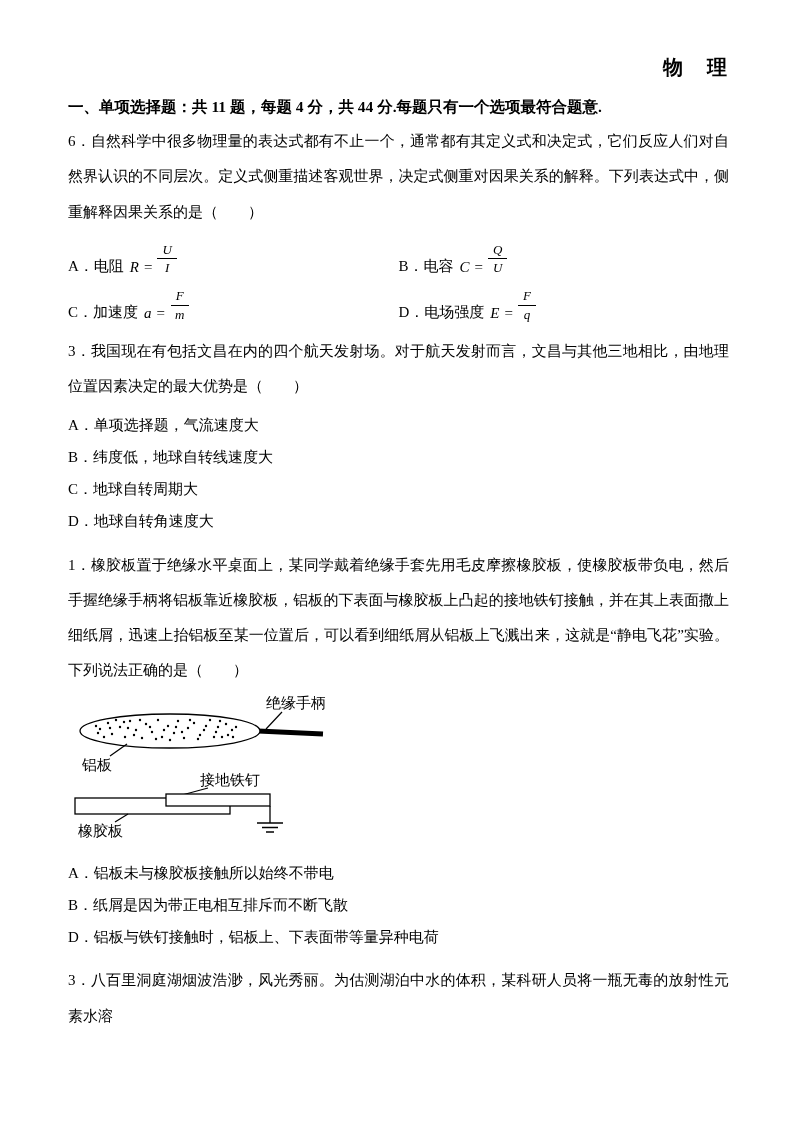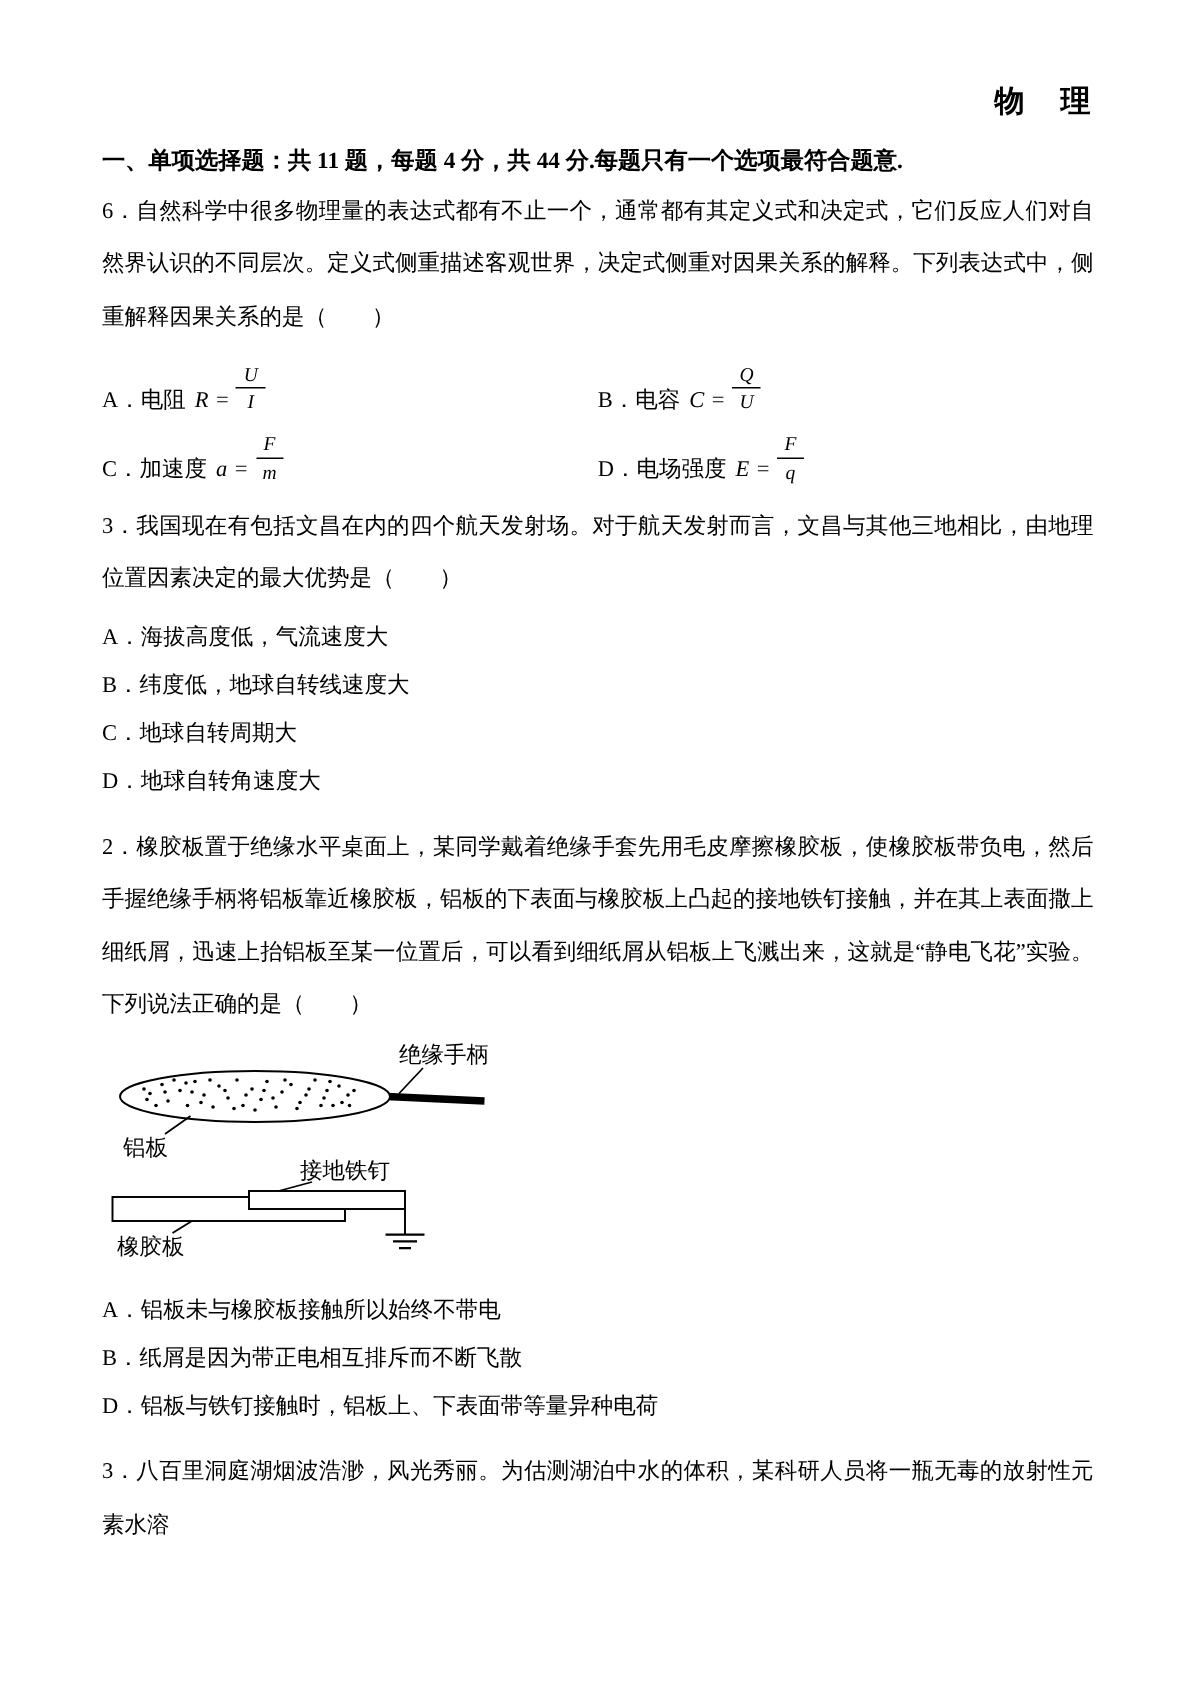--- a/index.html
+++ b/index.html
@@ -112,27 +112,27 @@
       <span class="eq">=</span>
       <span class="frac">
         <span class="num">F</span>
         <span class="den">q</span>
       </span>
     </div>
   </div>
 
   <p class="stem">3．我国现在有包括文昌在内的四个航天发射场。对于航天发射而言，文昌与其他三地相比，由地理位置因素决定的最大优势是（　　）</p>
   <div class="options-block">
-    <p class="option-line">A．海拔高度低，气流速度大</p>
+    <p class="option-line">A．单项选择题，气流速度大</p>
     <p class="option-line">B．纬度低，地球自转线速度大</p>
     <p class="option-line">C．地球自转周期大</p>
     <p class="option-line">D．地球自转角速度大</p>
   </div>
 
-  <p class="stem">2．橡胶板置于绝缘水平桌面上，某同学戴着绝缘手套先用毛皮摩擦橡胶板，使橡胶板带负电，然后手握绝缘手柄将铝板靠近橡胶板，铝板的下表面与橡胶板上凸起的接地铁钉接触，并在其上表面撒上细纸屑，迅速上抬铝板至某一位置后，可以看到细纸屑从铝板上飞溅出来，这就是“静电飞花”实验。下列说法正确的是（　　）</p>
+  <p class="stem">1．橡胶板置于绝缘水平桌面上，某同学戴着绝缘手套先用毛皮摩擦橡胶板，使橡胶板带负电，然后手握绝缘手柄将铝板靠近橡胶板，铝板的下表面与橡胶板上凸起的接地铁钉接触，并在其上表面撒上细纸屑，迅速上抬铝板至某一位置后，可以看到细纸屑从铝板上飞溅出来，这就是“静电飞花”实验。下列说法正确的是（　　）</p>
 
   <div class="diagram-wrap">
     <svg width="360" height="150" viewBox="0 0 360 150">
 
       <text x="196" y="15">绝缘手柄</text>
       <line x1="212" y1="19" x2="196" y2="36" stroke="#000" stroke-width="1.2"></line>
 
       <line x1="188" y1="38" x2="253" y2="41" stroke="#000" stroke-width="5"></line>
 
       <ellipse cx="100" cy="38" rx="90" ry="17" fill="#ffffff" stroke="#000" stroke-width="1.3"></ellipse>

